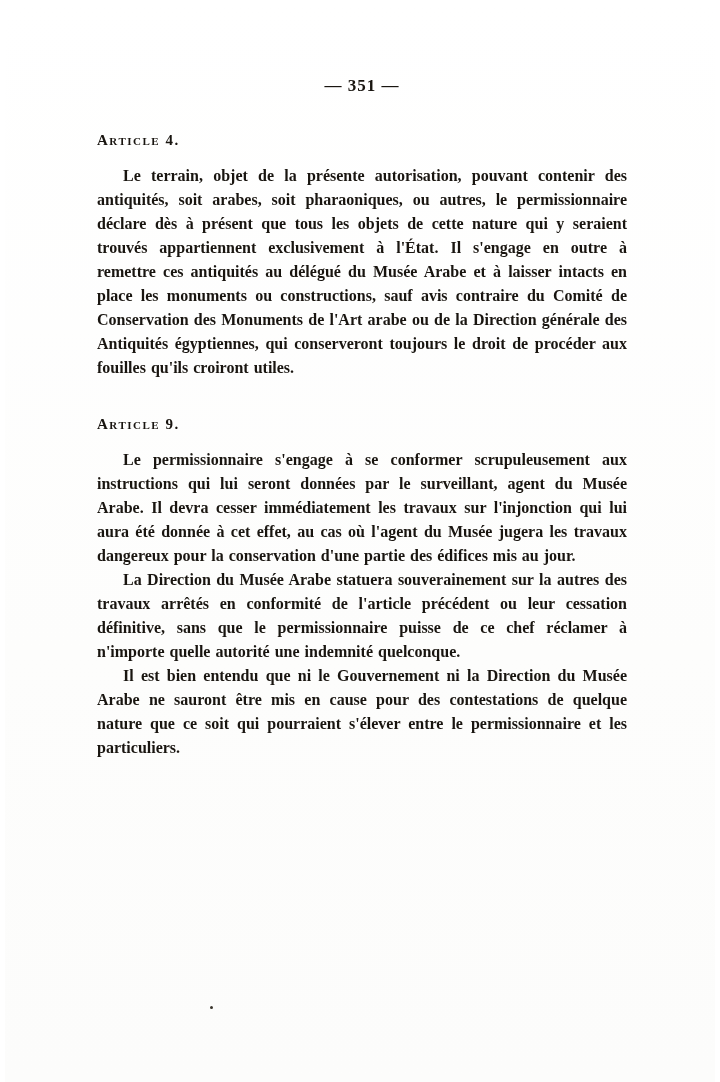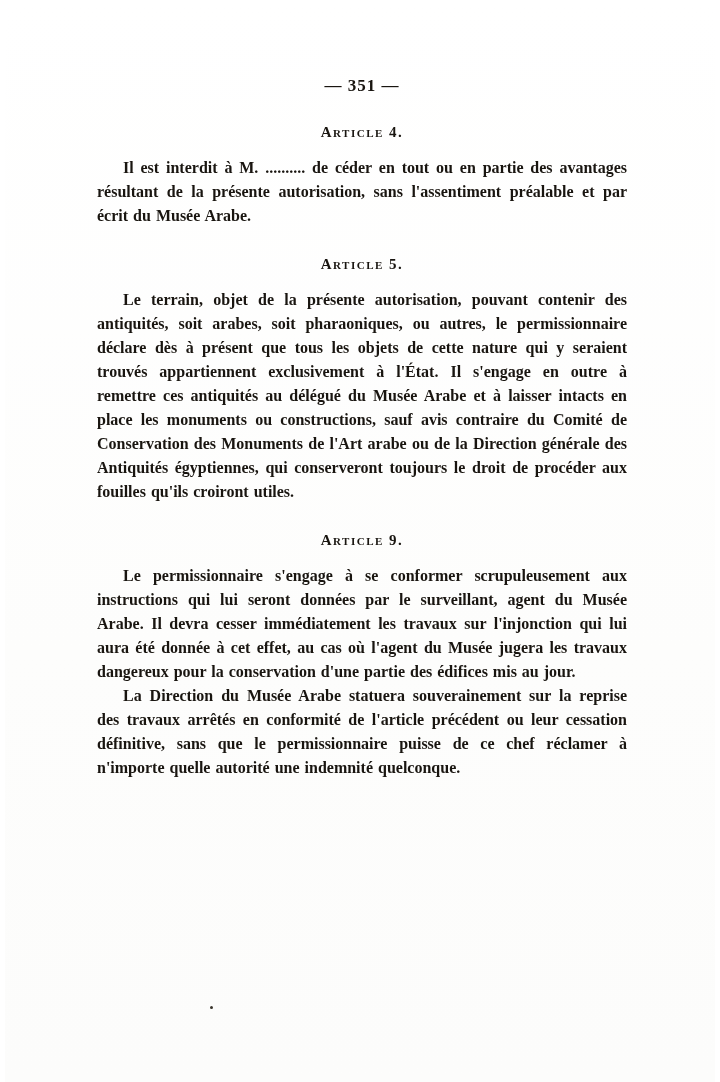--- a/index.html
+++ b/index.html
@@ -33,22 +33,22 @@
   p.para {
     margin: 0;
     font-size: 16px;
     font-weight: bold;
     line-height: 24px;
     text-align: justify;
     text-indent: 26px;
     word-spacing: 1px;
   }
   h2.article-heading {
-    margin: 26px 0 14px 0;
-    text-align: center;
+    margin: 34px 0 14px 0;
+    text-align: left;
     font-size: 15px;
     font-weight: bold;
     font-variant: small-caps;
     letter-spacing: 1.5px;
     line-height: 20px;
   }
   .ink-speck {
     position: absolute;
     left: 205px;
     top: 1006px;
@@ -61,27 +61,26 @@
 </head>
 <body>
 
 <div class="scan-page">
   <div class="text-block">
 
     <div class="page-number">— 351 —</div>
 
 
     <h2 class="article-heading">Article 4.</h2>
-    <p class="para">Il est interdit à M. .......... de céder en tout ou en partie des avantages résultant de la présente autorisation, sans l'assentiment préalable et par écrit du Musée Arabe.</p>
 
-    <h2 class="article-heading">Article 5.</h2>
     <p class="para">Le terrain, objet de la présente autorisation, pouvant contenir des antiquités, soit arabes, soit pharaoniques, ou autres, le permissionnaire déclare dès à présent que tous les objets de cette nature qui y seraient trouvés appartiennent exclusivement à l'État. Il s'engage en outre à remettre ces antiquités au délégué du Musée Arabe et à laisser intacts en place les monuments ou constructions, sauf avis contraire du Comité de Conservation des Monuments de l'Art arabe ou de la Direction générale des Antiquités égyptiennes, qui conserveront toujours le droit de procéder aux fouilles qu'ils croiront utiles.</p>
 
     <h2 class="article-heading">Article 9.</h2>
     <p class="para">Le permissionnaire s'engage à se conformer scrupuleusement aux instructions qui lui seront données par le surveillant, agent du Musée Arabe. Il devra cesser immédiatement les travaux sur l'injonction qui lui aura été donnée à cet effet, au cas où l'agent du Musée jugera les travaux dangereux pour la conservation d'une partie des édifices mis au jour.</p>
 
-    <p class="para">La Direction du Musée Arabe statuera souverainement sur la reprise des travaux arrêtés en conformité de l'article précédent ou leur cessation définitive, sans que le permissionnaire puisse de ce chef réclamer à n'importe quelle autorité une indemnité quelconque.</p>
+    <p class="para">La Direction du Musée Arabe statuera souverainement sur la autres des travaux arrêtés en conformité de l'article précédent ou leur cessation définitive, sans que le permissionnaire puisse de ce chef réclamer à n'importe quelle autorité une indemnité quelconque.</p>
 
+    <p class="para">Il est bien entendu que ni le Gouvernement ni la Direction du Musée Arabe ne sauront être mis en cause pour des contestations de quelque nature que ce soit qui pourraient s'élever entre le permissionnaire et les particuliers.</p>
 
   </div>
 
   <div class="ink-speck"></div>
 </div>
 
 </body></html>

